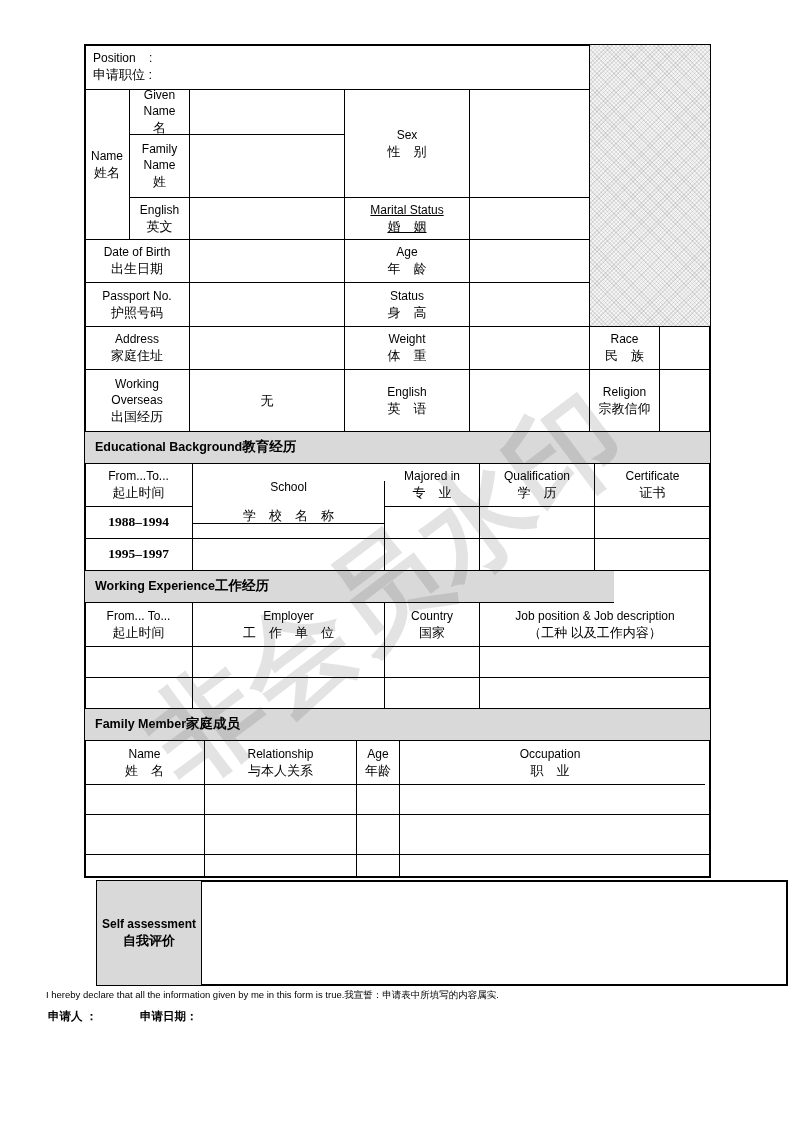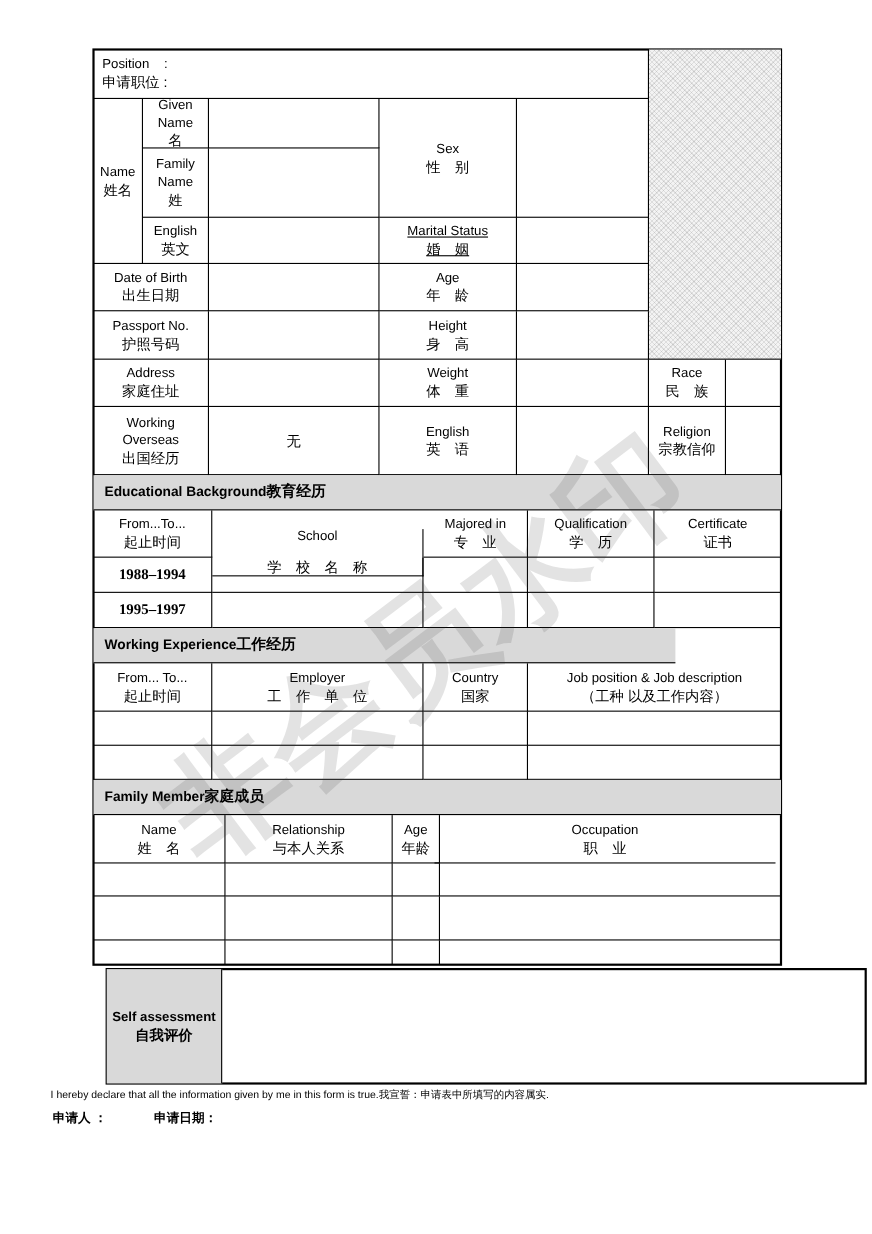--- a/index.html
+++ b/index.html
@@ -86,21 +86,21 @@
       <span class="zh">年　龄</span>
     </div>
     <div class="cell" style="left:385px;top:195px;width:120px;height:43px;"></div>
 
     <div class="cell" style="left:0;top:238px;width:105px;height:44px;">
       <span>Passport No.</span>
       <span class="zh">护照号码</span>
     </div>
     <div class="cell" style="left:105px;top:238px;width:155px;height:44px;"></div>
     <div class="cell" style="left:260px;top:238px;width:125px;height:44px;">
-      <span>Height</span>
+      <span>Status</span>
       <span class="zh">身　高</span>
     </div>
     <div class="cell" style="left:385px;top:238px;width:120px;height:44px;"></div>
 
     <div class="cell" style="left:0;top:282px;width:105px;height:43px;">
       <span>Address</span>
       <span class="zh">家庭住址</span>
     </div>
     <div class="cell" style="left:105px;top:282px;width:155px;height:43px;"></div>
     <div class="cell" style="left:260px;top:282px;width:125px;height:43px;">

